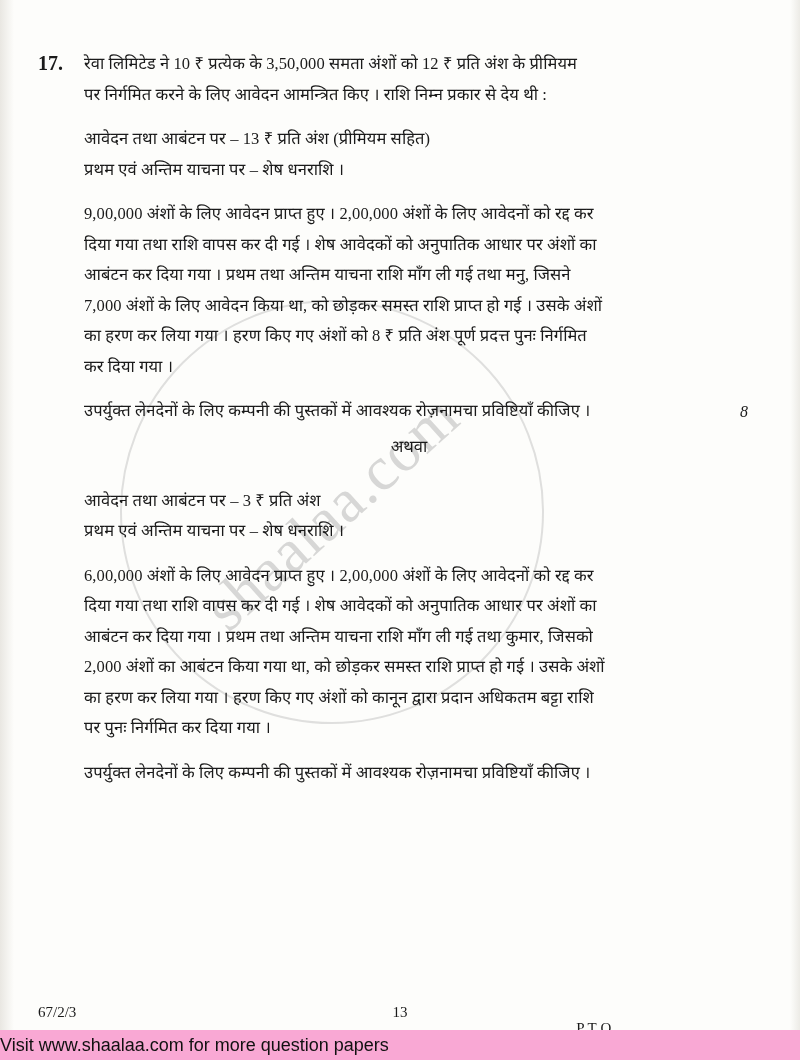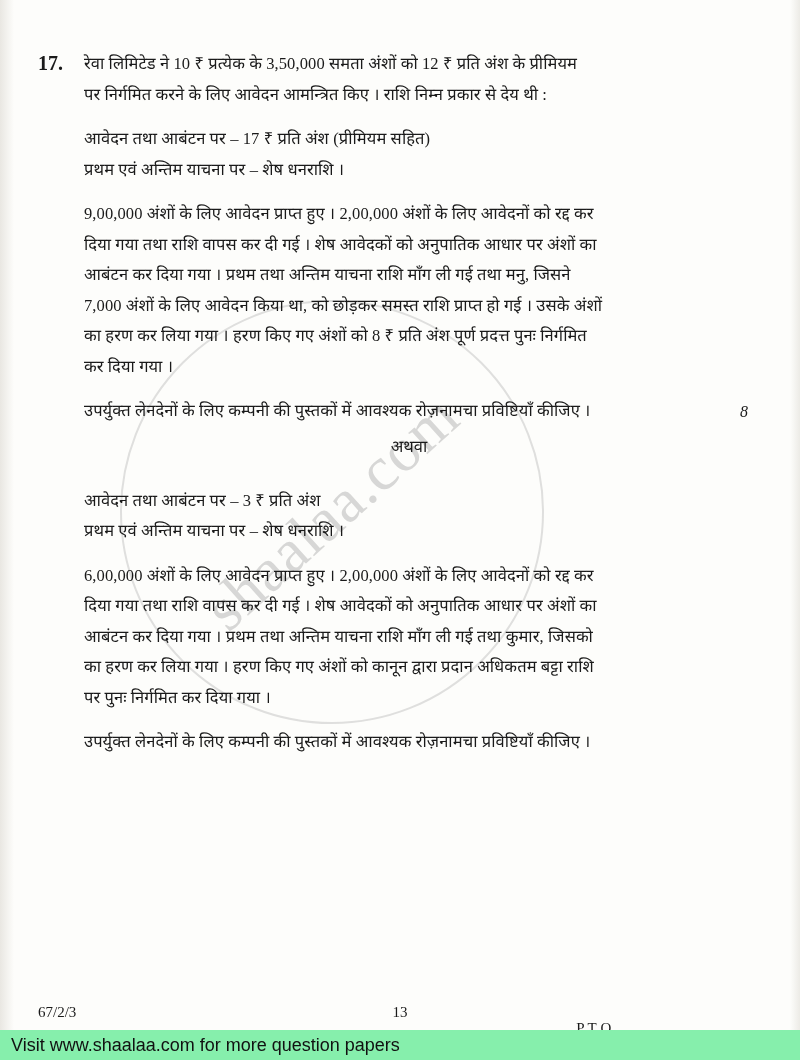--- a/index.html
+++ b/index.html
@@ -154,26 +154,26 @@
     font-size: 15px;
     letter-spacing: 0.5px;
   }
 
   .banner {
     position: absolute;
     left: 0;
     bottom: 0;
     width: 800px;
     height: 30px;
-    background: #86efac;
+    background: #f9a8d4;
     color: #111;
     font-family: "Liberation Sans", sans-serif;
     font-size: 18px;
     line-height: 30px;
-    padding-left: 11px;
+    padding-left: 0;
     box-sizing: border-box;
     z-index: 6;
   }
 </style>
 </head>
 <body>
 
 <div class="page">
 
   <div class="watermark">
@@ -187,21 +187,21 @@
     <div class="body-col">
 
       <div class="para">
         <div class="line">रेवा लिमिटेड ने 10 ₹ प्रत्येक के 3,50,000 समता अंशों को 12 ₹ प्रति अंश के प्रीमियम</div>
         <div class="line">पर निर्गमित करने के लिए आवेदन आमन्त्रित किए । राशि निम्न प्रकार से देय थी :</div>
       </div>
 
       <div class="gap-sm"></div>
 
       <div class="para">
-        <div class="line">आवेदन तथा आबंटन पर – 17 ₹ प्रति अंश (प्रीमियम सहित)</div>
+        <div class="line">आवेदन तथा आबंटन पर – 13 ₹ प्रति अंश (प्रीमियम सहित)</div>
         <div class="line">प्रथम एवं अन्तिम याचना पर – शेष धनराशि ।</div>
       </div>
 
       <div class="gap-sm"></div>
 
       <div class="para">
         <div class="line">9,00,000 अंशों के लिए आवेदन प्राप्त हुए ।  2,00,000 अंशों के लिए आवेदनों को रद्द कर</div>
         <div class="line">दिया गया तथा राशि वापस कर दी गई । शेष आवेदकों को अनुपातिक आधार पर अंशों का</div>
         <div class="line">आबंटन कर दिया गया । प्रथम तथा अन्तिम याचना राशि माँग ली गई तथा मनु, जिसने</div>
         <div class="line">7,000 अंशों के लिए आवेदन किया था, को छोड़कर समस्त राशि प्राप्त हो गई । उसके अंशों</div>
@@ -225,20 +225,21 @@
         <div class="line">आवेदन तथा आबंटन पर – 3 ₹ प्रति अंश</div>
         <div class="line">प्रथम एवं अन्तिम याचना पर – शेष धनराशि ।</div>
       </div>
 
       <div class="gap-sm"></div>
 
       <div class="para">
         <div class="line">6,00,000 अंशों के लिए आवेदन प्राप्त हुए ।  2,00,000 अंशों के लिए आवेदनों को रद्द कर</div>
         <div class="line">दिया गया तथा राशि वापस कर दी गई । शेष आवेदकों को अनुपातिक आधार पर अंशों का</div>
         <div class="line">आबंटन कर दिया गया । प्रथम तथा अन्तिम याचना राशि माँग ली गई तथा कुमार, जिसको</div>
+        <div class="line">2,000 अंशों का आबंटन किया गया था, को छोड़कर समस्त राशि प्राप्त हो गई । उसके अंशों</div>
         <div class="line">का हरण कर लिया गया । हरण किए गए अंशों को कानून द्वारा प्रदान अधिकतम बट्टा राशि</div>
         <div class="line">पर पुनः निर्गमित कर दिया गया ।</div>
       </div>
 
       <div class="gap-sm"></div>
 
       <div class="para">
         <div class="line">उपर्युक्त लेनदेनों के लिए कम्पनी की पुस्तकों में आवश्यक रोज़नामचा प्रविष्टियाँ कीजिए ।</div>
       </div>
 

